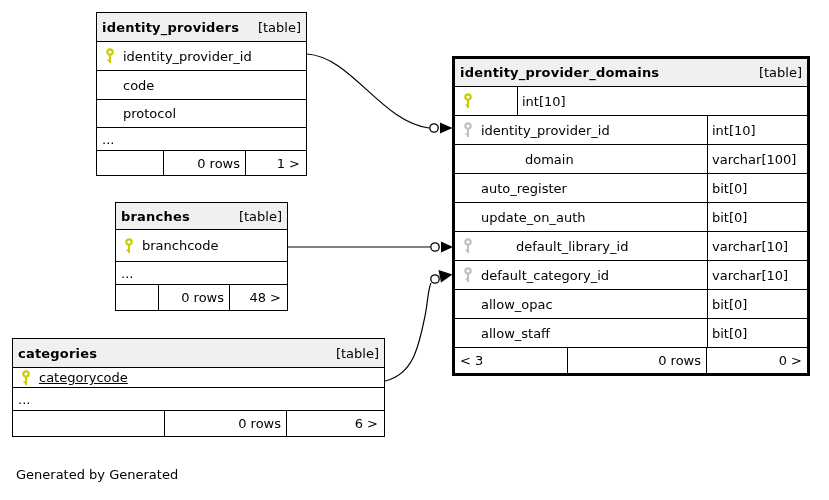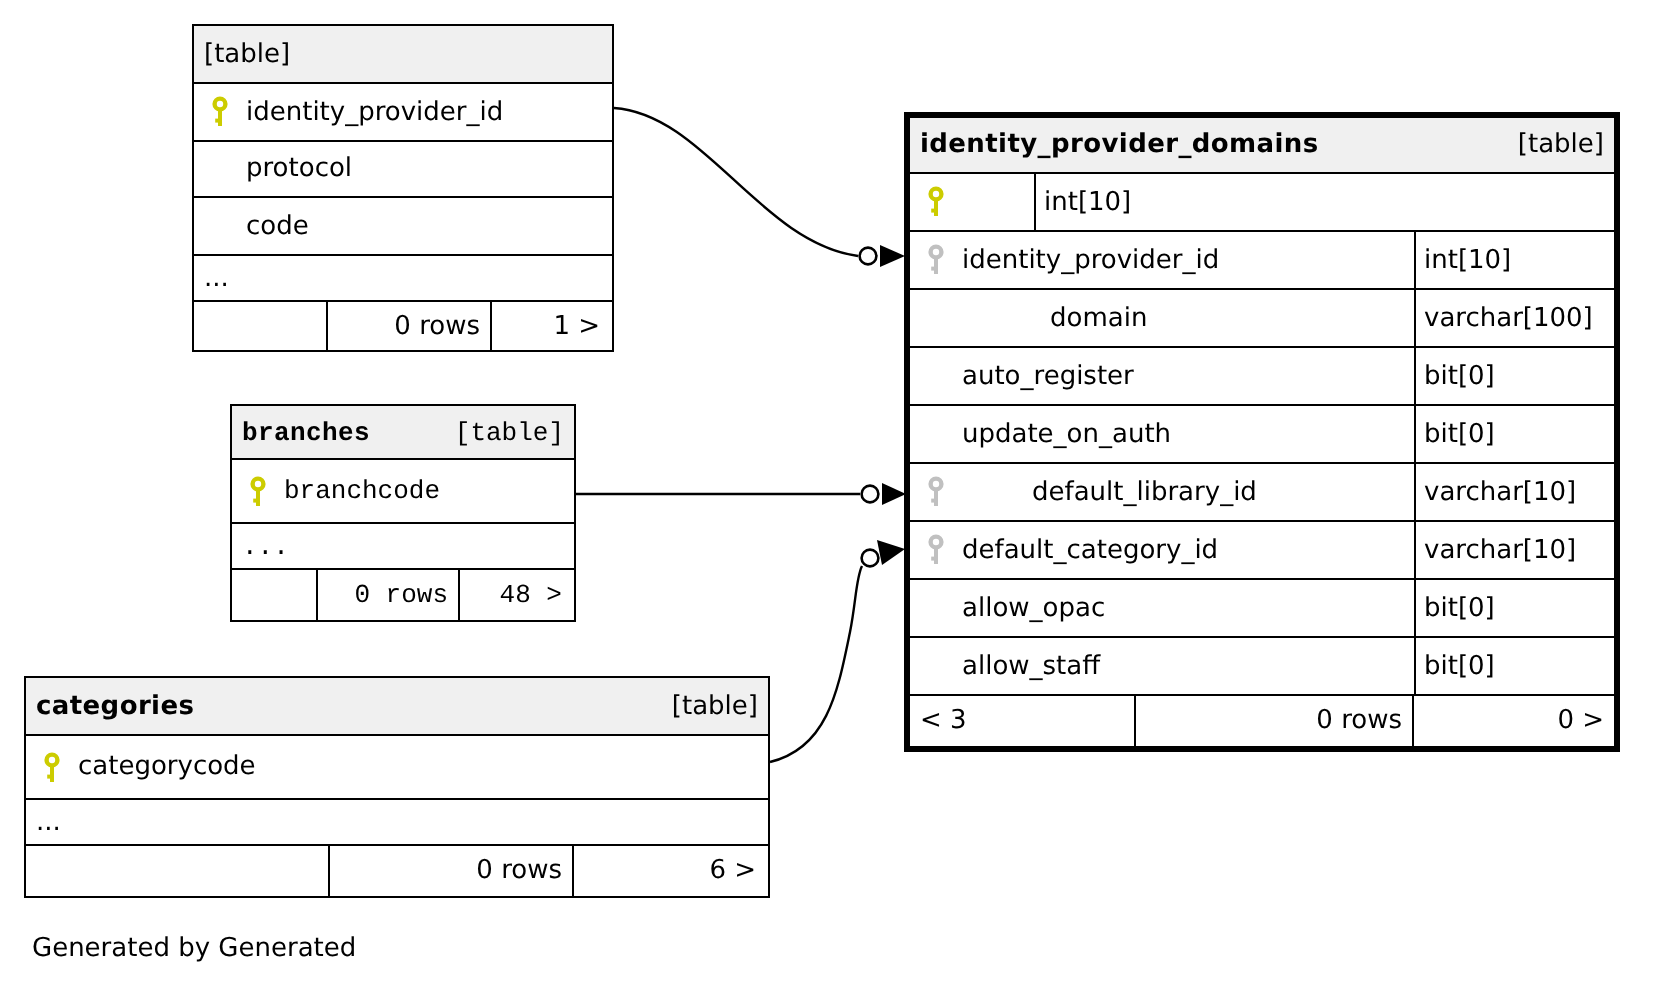--- a/index.html
+++ b/index.html
@@ -38,51 +38,52 @@
 
   .footnote { position:absolute; left:16px; top:467px; }
 </style>
 </head>
 <body>
 
 <div class="canvas">
 
   <div class="tbl" style="left:96px; top:12px; width:211px;">
     <div class="thead" style="height:28px;">
+      <span class="tname">identity_providers</span>
       <span class="ttag">[table]</span>
     </div>
     <div class="trow" style="height:29px;">
       <span class="keycell key-primary">
         <svg class="keyicon" width="10" height="16" viewBox="0 0 10 16">
             <circle cx="5" cy="4" r="2.7" fill="none" stroke="currentColor" stroke-width="2.2"></circle>
             <line x1="5" y1="6.8" x2="5" y2="15" stroke="currentColor" stroke-width="2"></line>
             <line x1="5" y1="12.3" x2="2.6" y2="12.3" stroke="currentColor" stroke-width="2"></line>
           </svg>
       </span>
       <span class="cname">identity_provider_id</span>
     </div>
+    <div class="trow" style="height:29px;">
+      <span class="keycell"></span>
+      <span class="cname">code</span>
+    </div>
     <div class="trow" style="height:28px;">
       <span class="keycell"></span>
       <span class="cname">protocol</span>
-    </div>
-    <div class="trow" style="height:29px;">
-      <span class="keycell"></span>
-      <span class="cname">code</span>
     </div>
     <div class="trow ellipsis-row" style="height:23px;">
       <span class="cname">...</span>
     </div>
     <div class="tfoot" style="height:24px;">
       <span class="fcell left" style="width:67px;"></span>
       <span class="fcell" style="width:82px;">0 rows</span>
       <span class="fcell" style="width:59px;">1 &gt;</span>
     </div>
   </div>
 
-  <div class="tbl" style="left:115px; top:202px; width:173px;font-family:Liberation Mono, monospace;">
+  <div class="tbl" style="left:115px; top:202px; width:173px;">
     <div class="thead" style="height:26px;">
       <span class="tname">branches</span>
       <span class="ttag">[table]</span>
     </div>
     <div class="trow" style="height:32px;">
       <span class="keycell key-primary">
         <svg class="keyicon" width="10" height="16" viewBox="0 0 10 16">
             <circle cx="5" cy="4" r="2.7" fill="none" stroke="currentColor" stroke-width="2.2"></circle>
             <line x1="5" y1="6.8" x2="5" y2="15" stroke="currentColor" stroke-width="2"></line>
             <line x1="5" y1="12.3" x2="2.6" y2="12.3" stroke="currentColor" stroke-width="2"></line>
@@ -98,21 +99,21 @@
       <span class="fcell" style="width:71px;">0 rows</span>
       <span class="fcell" style="width:56px;">48 &gt;</span>
     </div>
   </div>
 
   <div class="tbl" style="left:12px; top:338px; width:373px;">
     <div class="thead" style="height:28px;align-items:center;">
       <span class="tname">categories</span>
       <span class="ttag">[table]</span>
     </div>
-    <div class="trow" style="height:32px;">
+    <div class="trow" style="height:20px;text-decoration:underline;">
       <span class="keycell key-primary">
         <svg class="keyicon" width="10" height="16" viewBox="0 0 10 16">
             <circle cx="5" cy="4" r="2.7" fill="none" stroke="currentColor" stroke-width="2.2"></circle>
             <line x1="5" y1="6.8" x2="5" y2="15" stroke="currentColor" stroke-width="2"></line>
             <line x1="5" y1="12.3" x2="2.6" y2="12.3" stroke="currentColor" stroke-width="2"></line>
           </svg>
       </span>
       <span class="cname">categorycode</span>
     </div>
     <div class="trow ellipsis-row" style="height:23px;">

